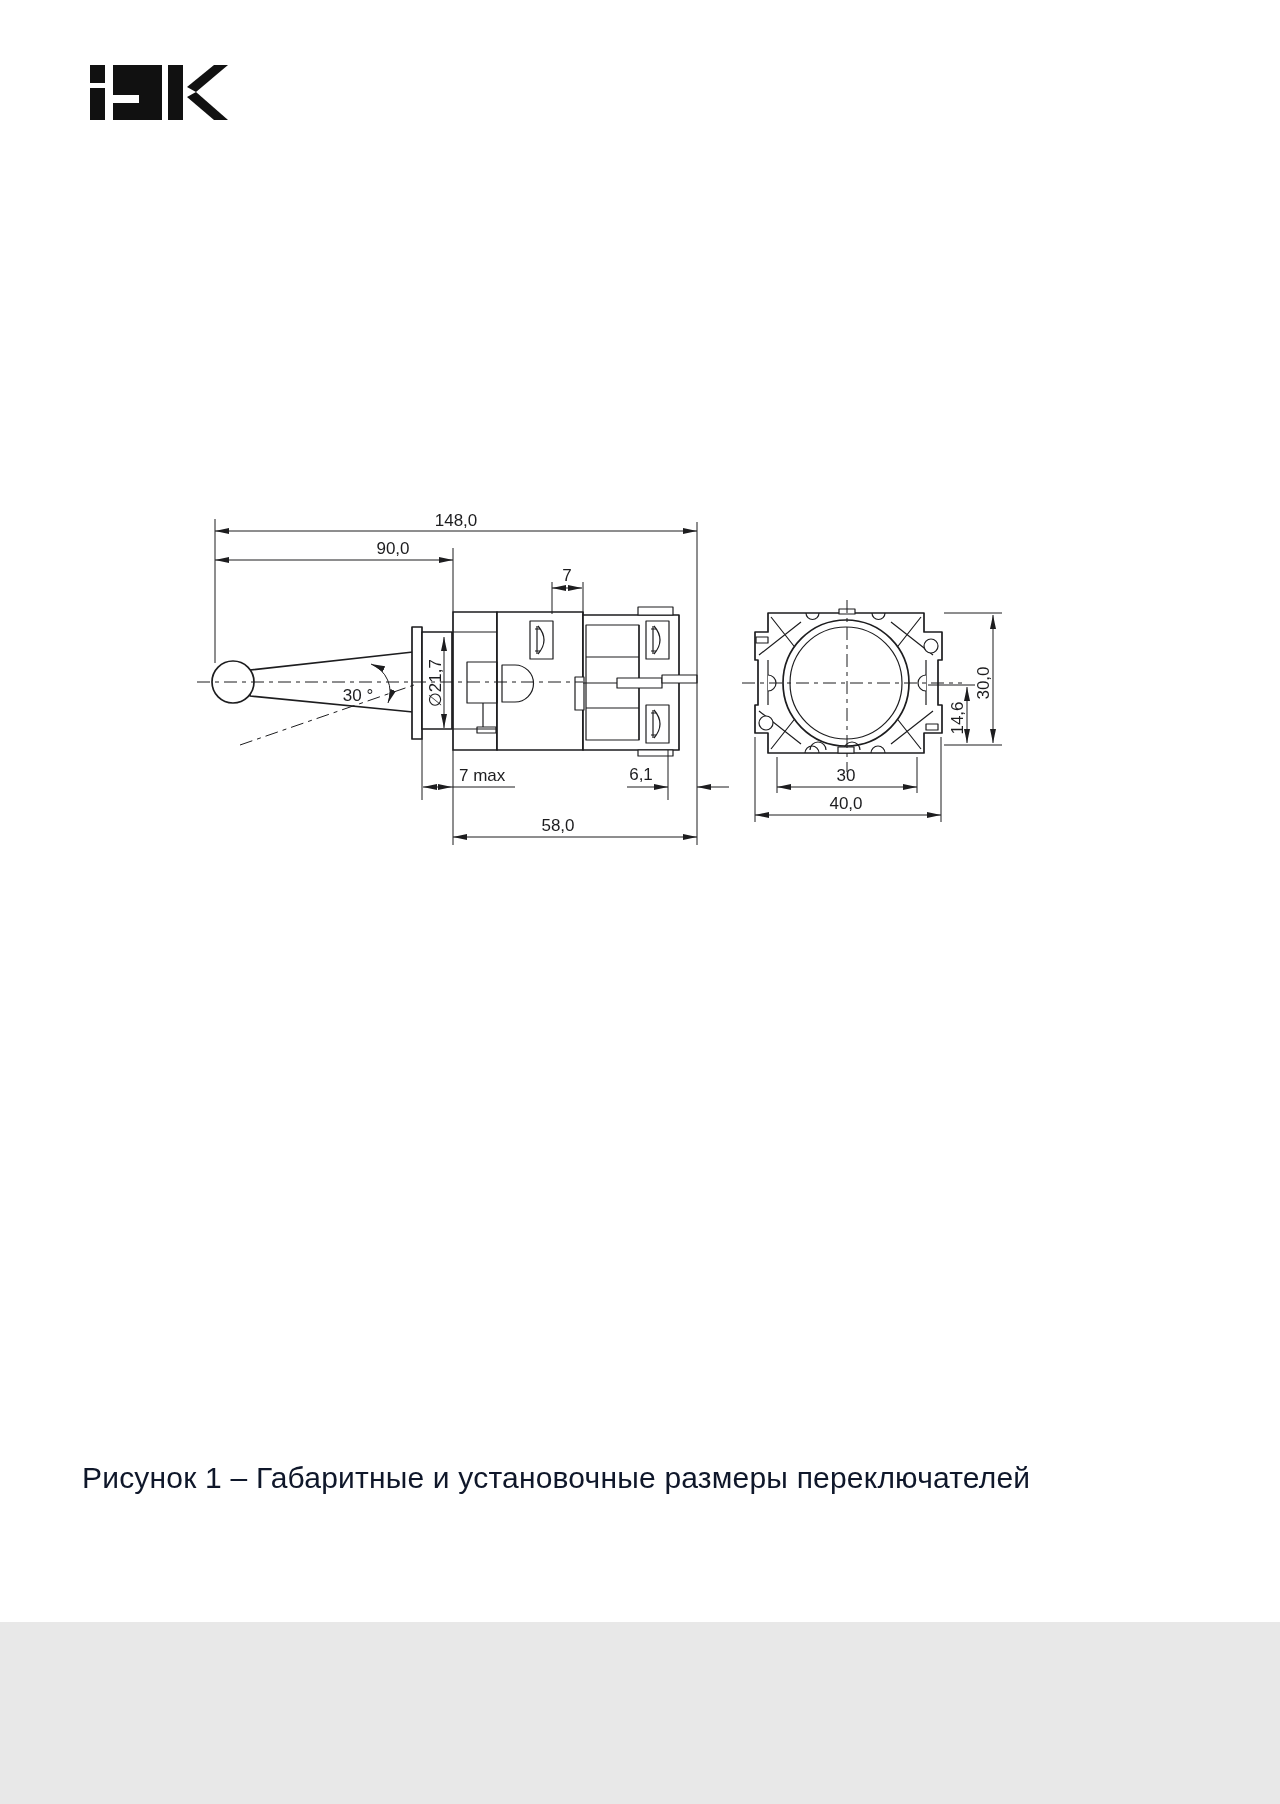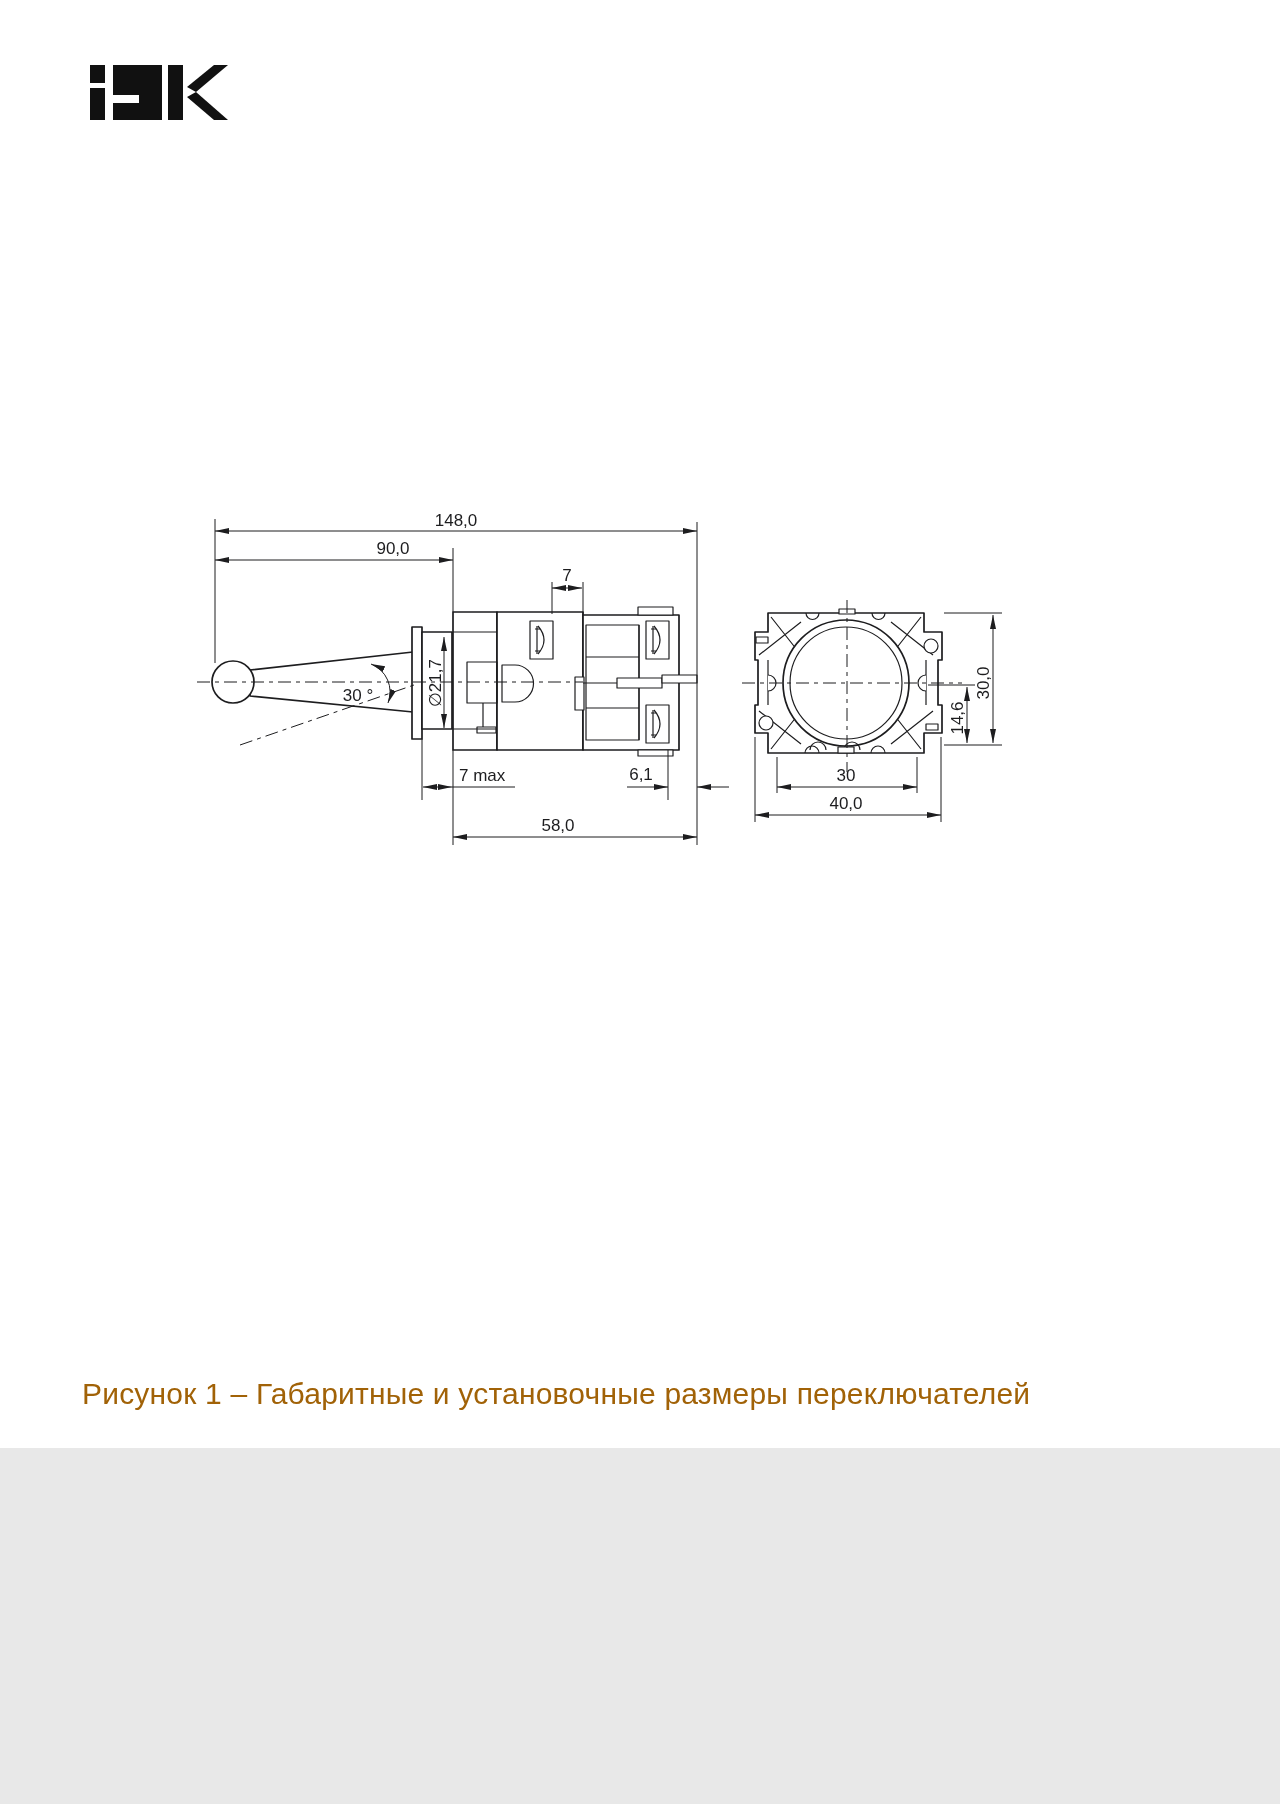--- a/index.html
+++ b/index.html
@@ -1,33 +1,33 @@
 <!DOCTYPE html>
 <html><head>
 <meta charset="utf-8">
 <style>
   html,body{margin:0;padding:0;background:#e8e8e8;}
   .page{
     position:relative;
-    width:1280px;height:1448px;
+    width:1280px;height:1622px;
     margin:0 auto;
     background:#ffffff;
     overflow:hidden;
     font-family:"Liberation Sans", sans-serif;
   }
   .logo{position:absolute;left:88px;top:62px;width:140px;height:60px;}
   .drawing{position:absolute;left:0;top:0;width:1280px;height:1000px;}
   .drawing text{
     font-family:"Liberation Sans", sans-serif;
     font-size:17px;
     fill:#1d1d1f;
   }
   .caption{
-    position:absolute;left:82px;top:1374px;width:1060px;
-    font-size:30px;line-height:40px;color:#a16207;
+    position:absolute;left:82px;top:1458px;width:1060px;
+    font-size:30px;line-height:40px;color:#0f172a;
     letter-spacing:0.2px;
   }
   .caption div{white-space:nowrap;}
   
   .outline{fill:#ffffff;stroke:#1d1d1f;stroke-width:1.7;stroke-linejoin:round;}
   .inner{fill:none;stroke:#1d1d1f;stroke-width:1.2;stroke-linejoin:round;}
   .innerw{fill:#ffffff;stroke:#1d1d1f;stroke-width:1.2;stroke-linejoin:round;}
   .dim{fill:none;stroke:#1d1d1f;stroke-width:1;}
   .axis{fill:none;stroke:#1d1d1f;stroke-width:1;stroke-dasharray:13 5 4 5;}
 </style>

